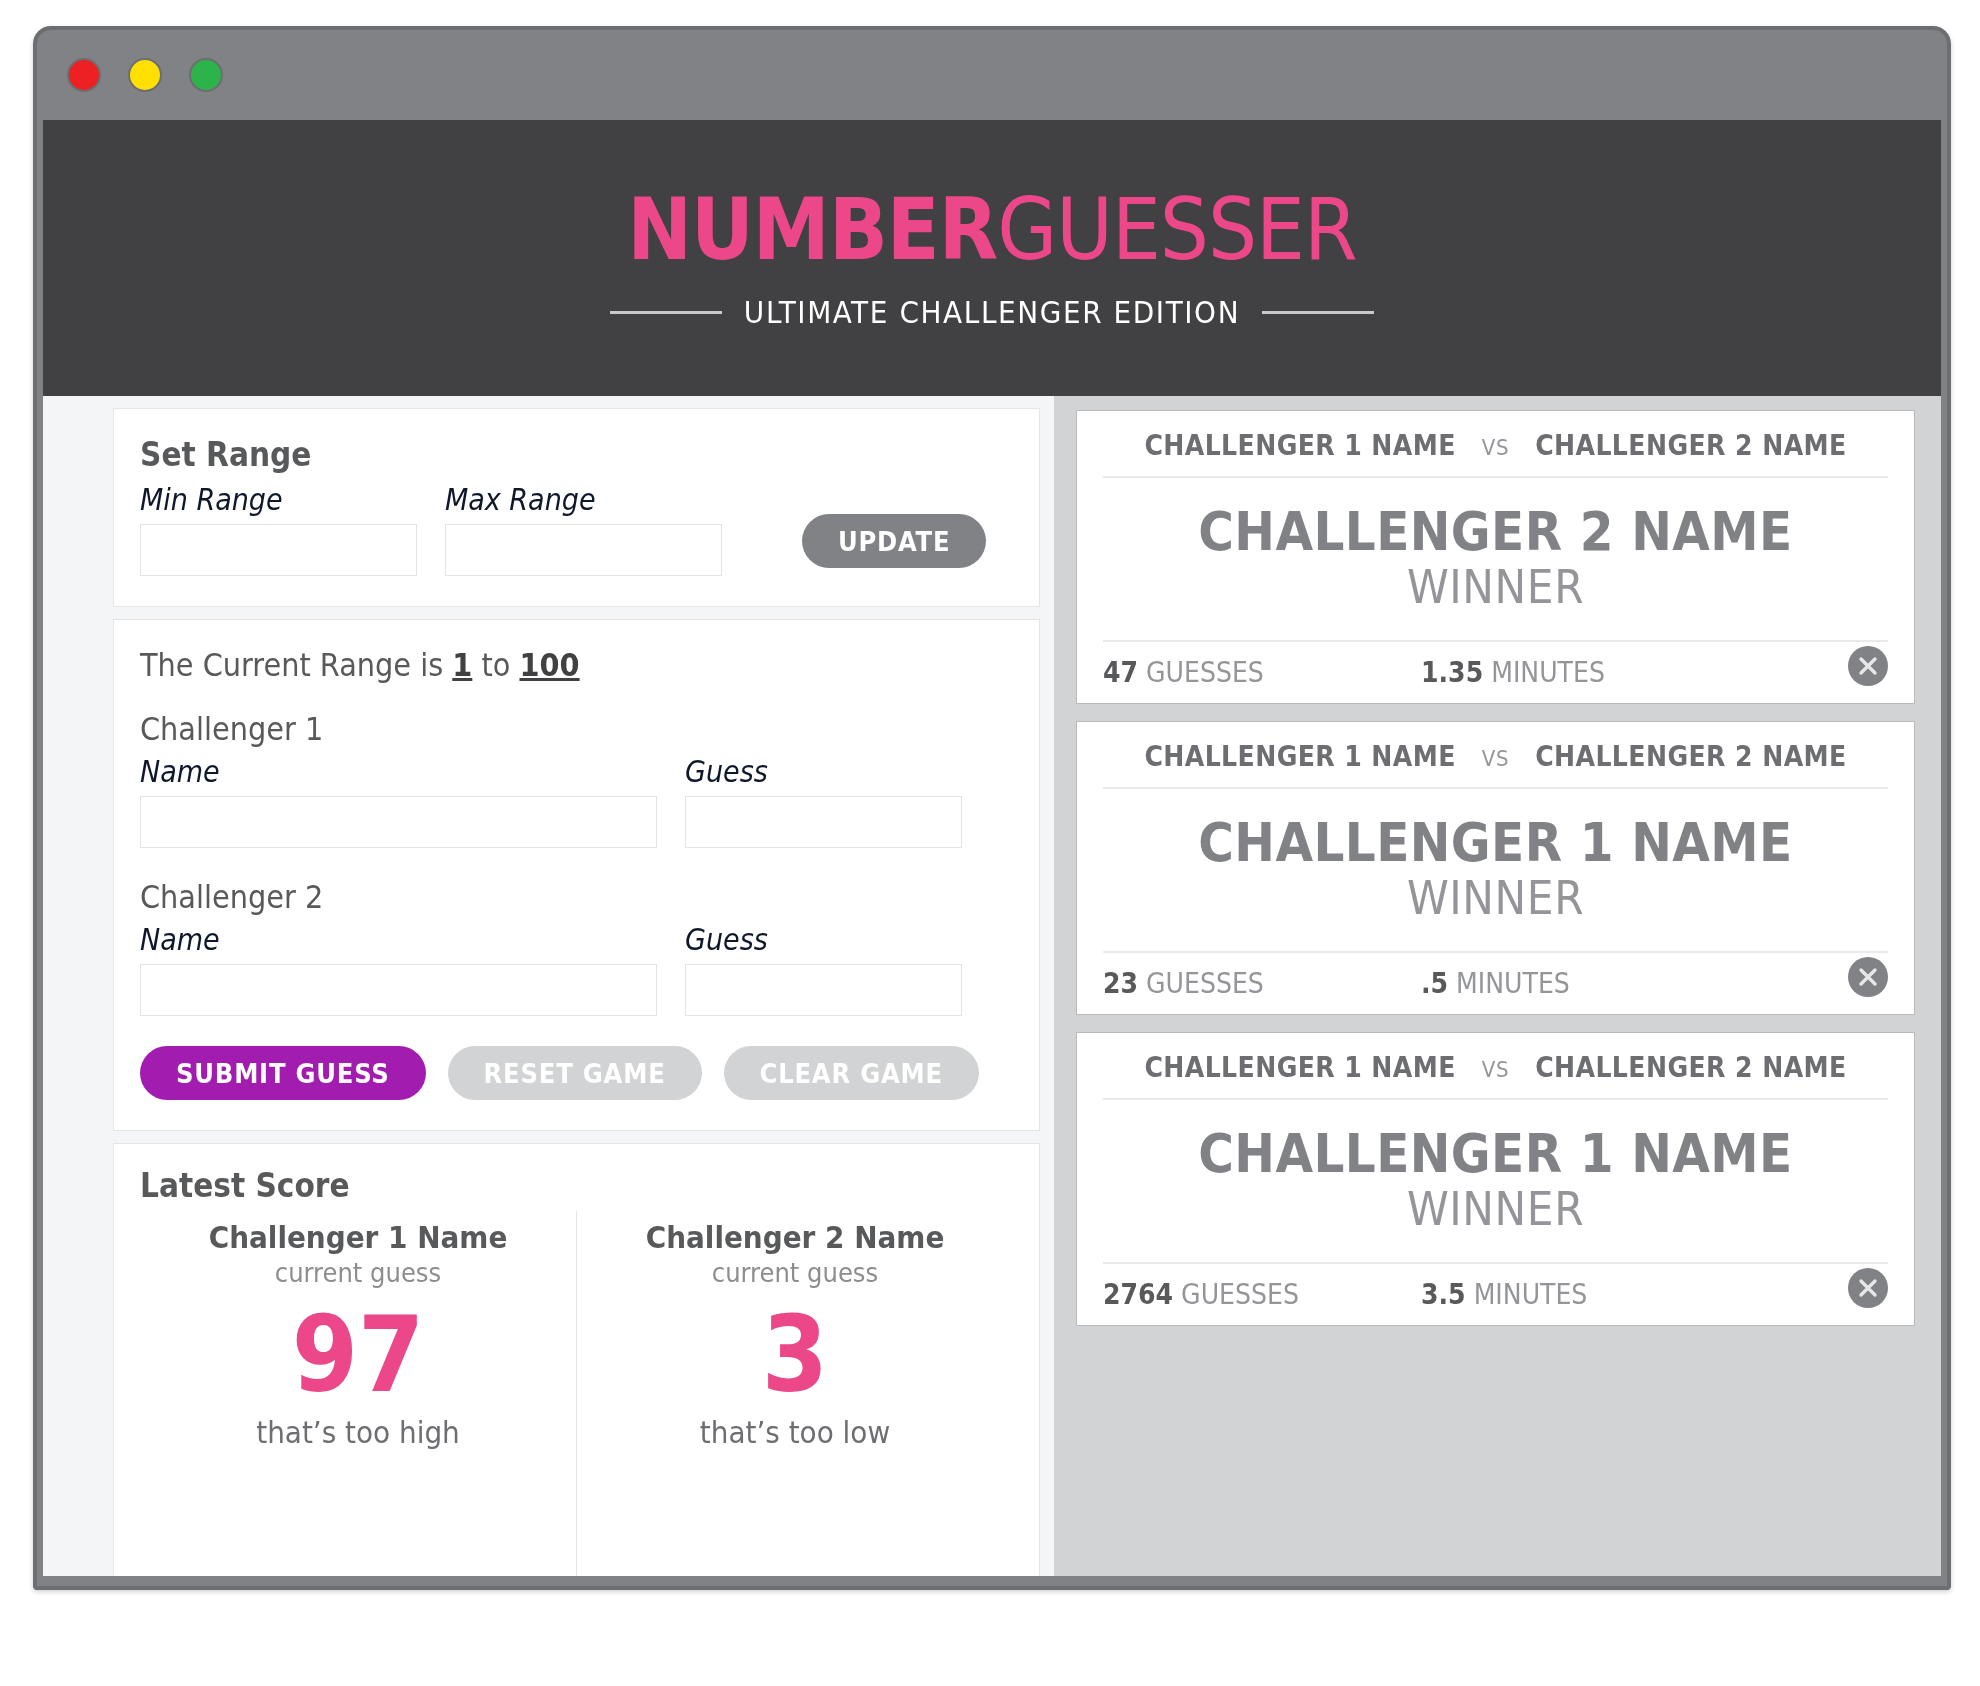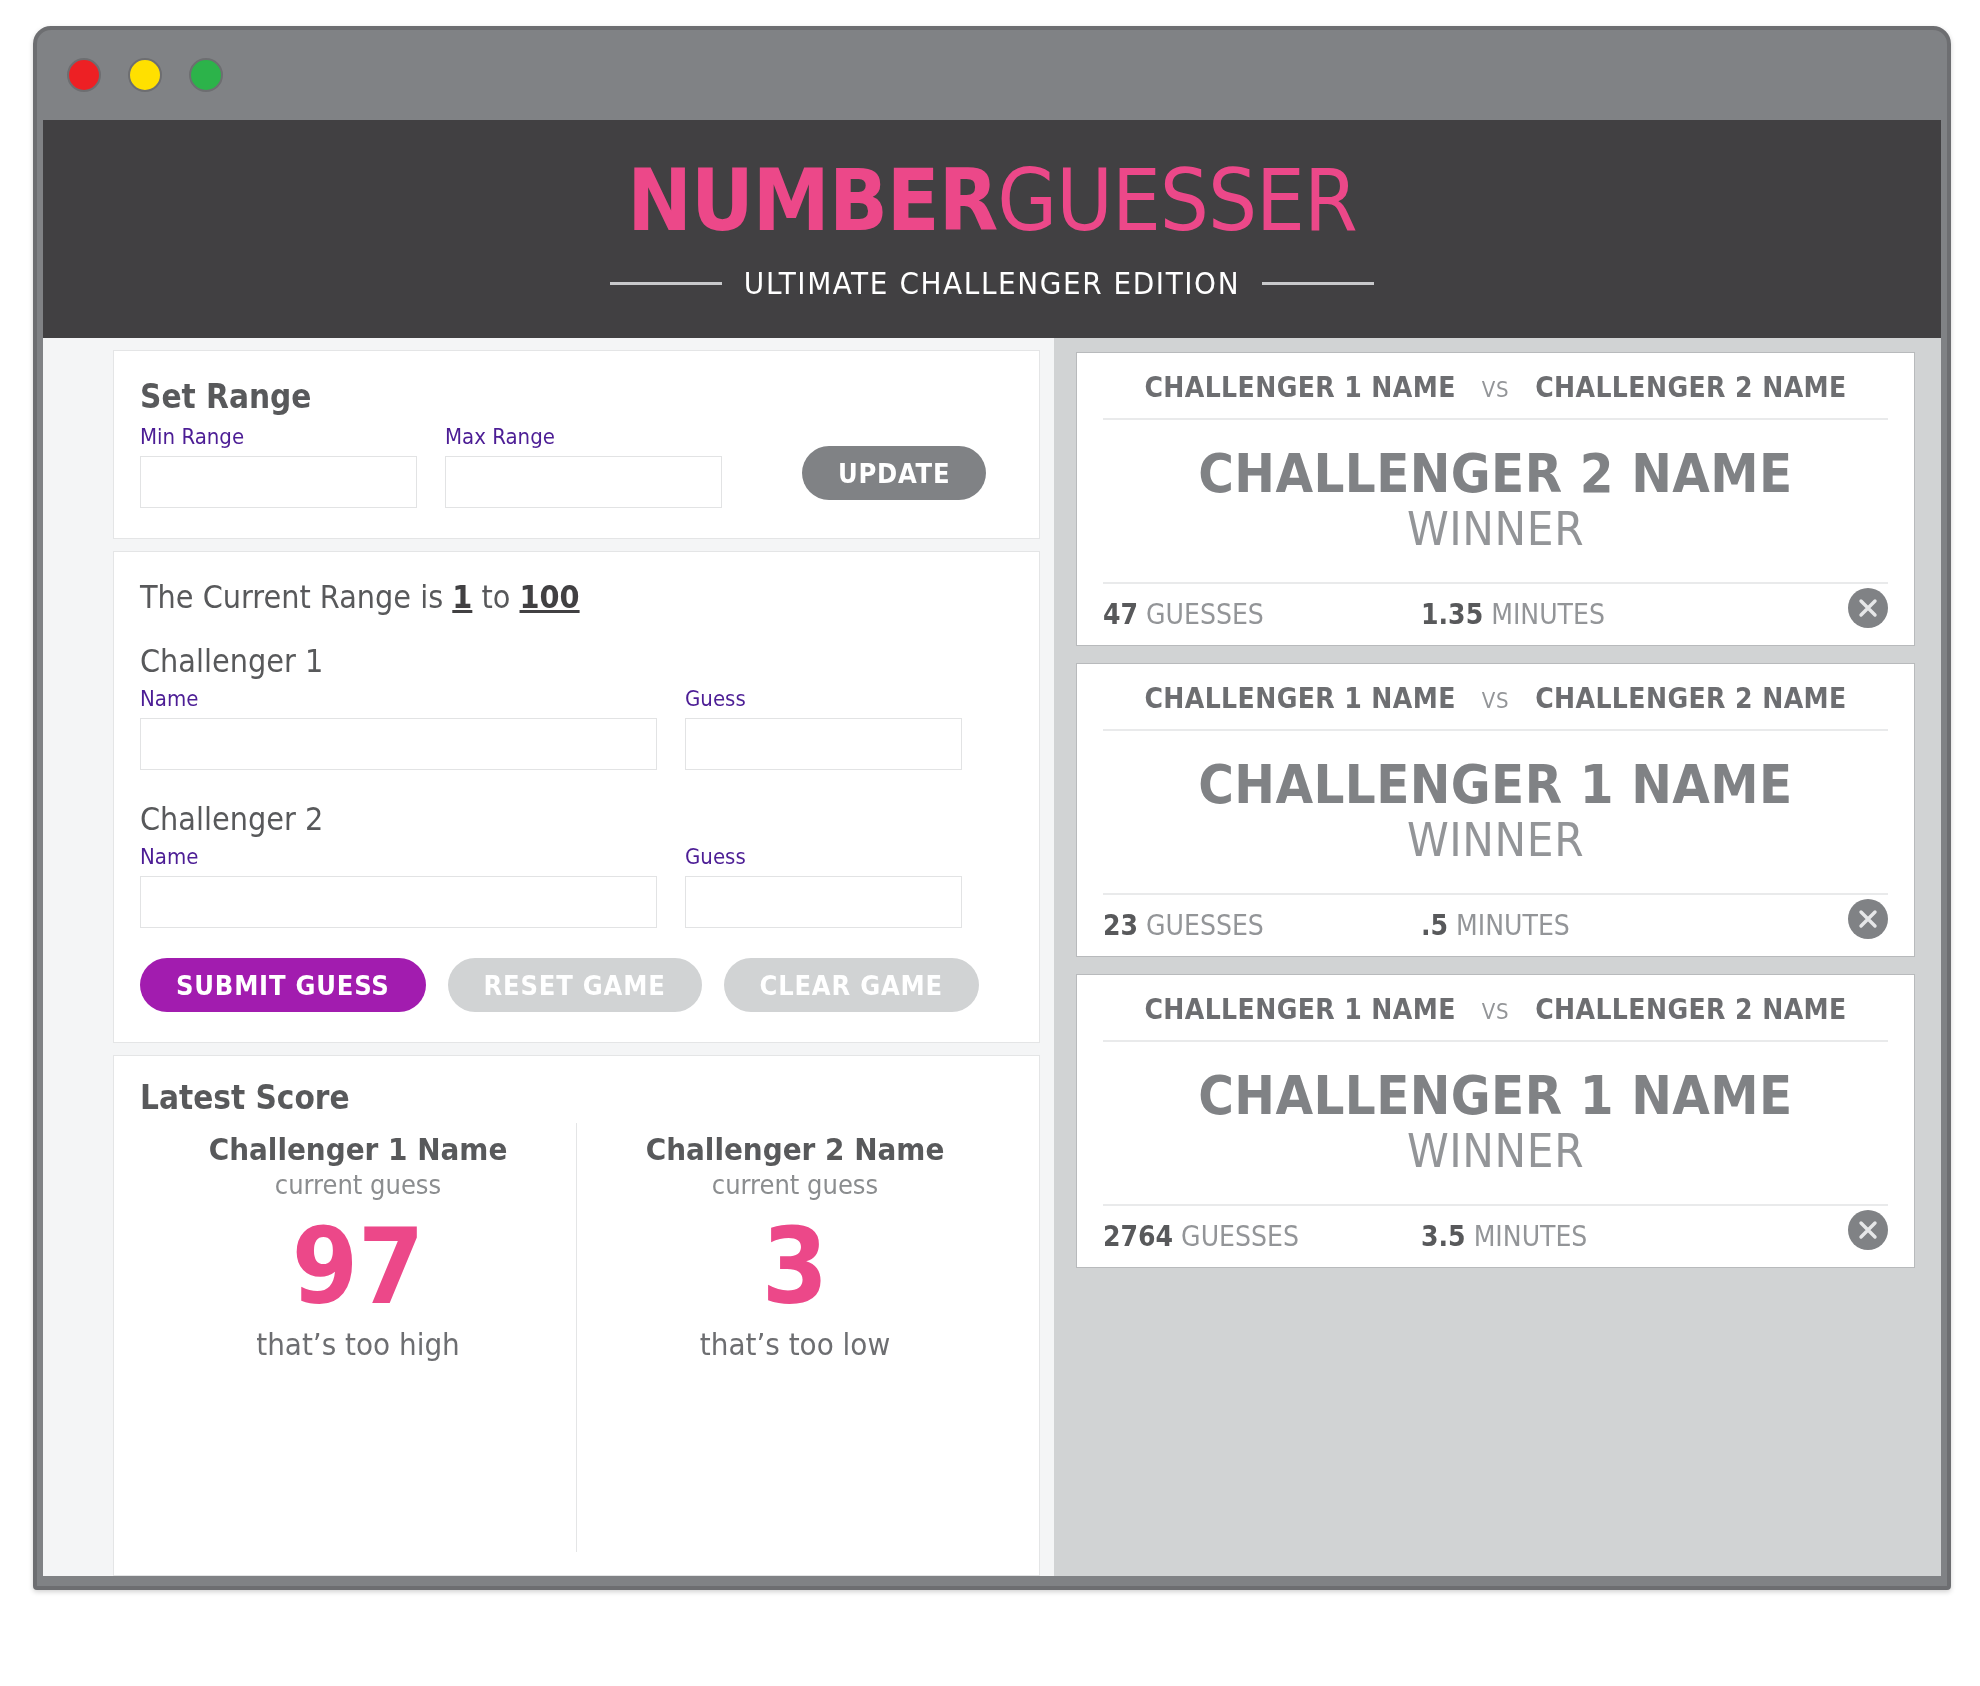--- a/index.html
+++ b/index.html
@@ -50,21 +50,21 @@
     left: 6px;
     top: 90px;
     right: 6px;
     bottom: 10px;
     background: #f4f5f6;
     overflow: hidden;
   }
 
   
   .app-header {
-    height: 218px;
+    height: 276px;
     background: #414042;
     display: flex;
     flex-direction: column;
     align-items: center;
     justify-content: center;
   }
 
   .logo {
     font-size: 86px;
     line-height: 1;
@@ -142,24 +142,25 @@
   }
 
   .field-row {
     display: flex;
     align-items: flex-end;
     gap: 28px;
   }
 
   .field { display: flex; flex-direction: column; }
   .field-label {
-    font-size: 22px;
-    font-weight: 300;
-    color: #4c1d95;
+    font-size: 30px;
+    font-weight: 300;
+    color: #0f172a;
     margin-bottom: 7px;
+    font-style: italic;
   }
   .text-input {
     height: 52px;
     border: 1px solid #e2e3e4;
     background: #fff;
     outline: none;
     font-size: 26px;
     padding: 0 10px;
     color: #58595b;
     font-family: inherit;

